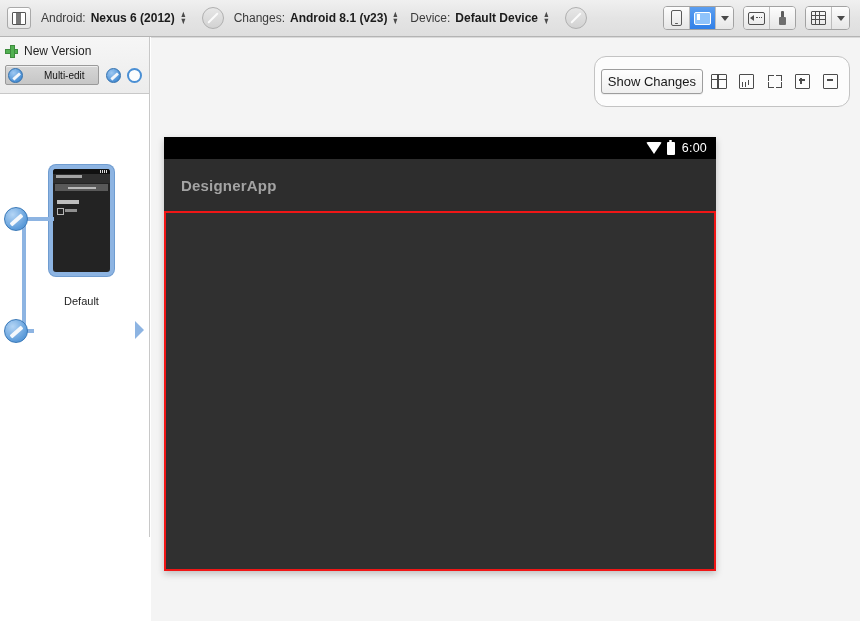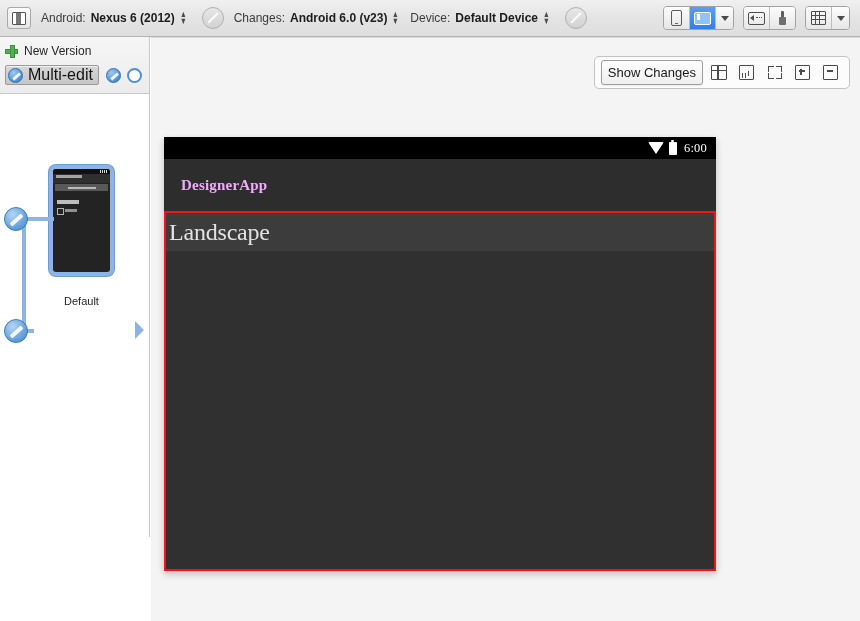--- a/index.html
+++ b/index.html
@@ -187,21 +187,21 @@
   }
   .pencil-ball::after {
     content: "";
     position: absolute;
     left: 2.5px; top: 6px;
     width: 9px; height: 2.5px;
     background: #f2f6fb;
     transform: rotate(-42deg);
     border-radius: 0.5px;
   }
-  .multiedit-lbl { font-size: 16px; color: #141414; margin-left: 5px; }
+  .multiedit-lbl { font-size: 10px; color: #141414; margin-left: 21px; }
   .ball-plain {
     width: 15px; height: 15px;
     border-radius: 50%;
     border: 2px solid #4a8fd4;
     background: #fdfdfd;
     margin-left: 6px;
     box-sizing: border-box;
     flex: none;
   }
   .sb-body {
@@ -277,23 +277,23 @@
     position: absolute;
     left: 151px; top: 37px;
     width: 709px; height: 584px;
     background: #f4f4f4;
     border-top: 1px solid #d9d9d9;
     box-sizing: border-box;
   }
   .canvas-toolbar {
     position: absolute;
     right: 10px; top: 18px;
-    height: 33px;
+    height: 51px;
     border: 1px solid #c3c3c3;
-    border-radius: 5px;
+    border-radius: 12px;
     background: #fcfcfc;
     display: flex;
     align-items: center;
     padding: 0 6px;
     box-sizing: border-box;
   }
   .show-changes {
     height: 23px;
     border: 1px solid #9d9d9d;
     border-radius: 3px;
@@ -325,21 +325,20 @@
   .ic-zoomin::before{content:"";position:absolute;left:2.5px;top:4.2px;width:6px;height:1.8px;background:#4b4b4b;}
   .ic-zoomin::after{content:"";position:absolute;left:4.1px;top:2.6px;width:1.8px;height:6px;background:#4b4b4b;}
   .ic-zoomout::before{content:"";position:absolute;left:2.5px;top:4.2px;width:6px;height:1.8px;background:#4b4b4b;}
 
   
   .device {
     position: absolute;
     left: 13px; top: 99px;
     width: 552px; height: 434px;
     box-shadow: 0 3px 7px rgba(0,0,0,0.22);
-    font-family: Liberation Serif, serif;
   }
   .dv-status {
     height: 22px;
     background: #000000;
     display: flex;
     align-items: center;
     justify-content: flex-end;
     padding-right: 9px;
     box-sizing: border-box;
   }
@@ -361,21 +360,21 @@
   .batt::before { content:""; position:absolute; left:2.5px; top:-2px; width:3px; height:2px; background:#fff; border-radius:1px;}
   .dv-time { color: #ffffff; font-size: 12.5px; letter-spacing: 0.2px; }
   .dv-appbar {
     height: 52px;
     background: #2d2d2d;
     display: flex;
     align-items: center;
     padding-left: 17px;
     box-sizing: border-box;
   }
-  .dv-appname { color: #f0abfc; font-size: 15px; font-weight: bold; letter-spacing:0.2px; }
+  .dv-appname { color: #a3a3a3; font-size: 15px; font-weight: bold; letter-spacing:0.2px; }
   .dv-redbox {
     border: 2px solid #f01616;
     background: #303030;
     height: 360px;
     box-sizing: border-box;
     overflow: hidden;
   }
   .dv-landscape-bar {
     height: 38px;
     background: #3c3c3c;
@@ -411,21 +410,21 @@
     <div style="width:12px;height:11px;border:1.5px solid #555;border-radius:1px;background:linear-gradient(to right,#fff 0 3px,#777 3px 8px,#fff 8px 12px);"></div>
   </div>
 
   <span class="lbl">Android:</span>
   <span class="val">Nexus 6 (2012)</span>
   <span class="stepper">▲<br>▼</span>
 
   <div class="circ-slash"></div>
 
   <span class="lbl">Changes:</span>
-  <span class="val">Android 6.0 (v23)</span>
+  <span class="val">Android 8.1 (v23)</span>
   <span class="stepper">▲<br>▼</span>
 
   <span class="lbl">Device:</span>
   <span class="val">Default Device</span>
   <span class="stepper">▲<br>▼</span>
 
   <div class="circ-slash"></div>
 
   <div class="tb-right">
     <div class="seg-group">
@@ -536,18 +535,15 @@
       <span class="wifi-tri"></span>
       <span class="batt"></span>
       <span class="dv-time">6:00</span>
     </div>
 
     <div class="dv-appbar">
       <span class="dv-appname">DesignerApp</span>
     </div>
 
     <div class="dv-redbox">
-      <div class="dv-landscape-bar">
-        <span class="dv-landscape-txt">Landscape</span>
-      </div>
     </div>
   </div>
 </div>
 
 </body></html>

